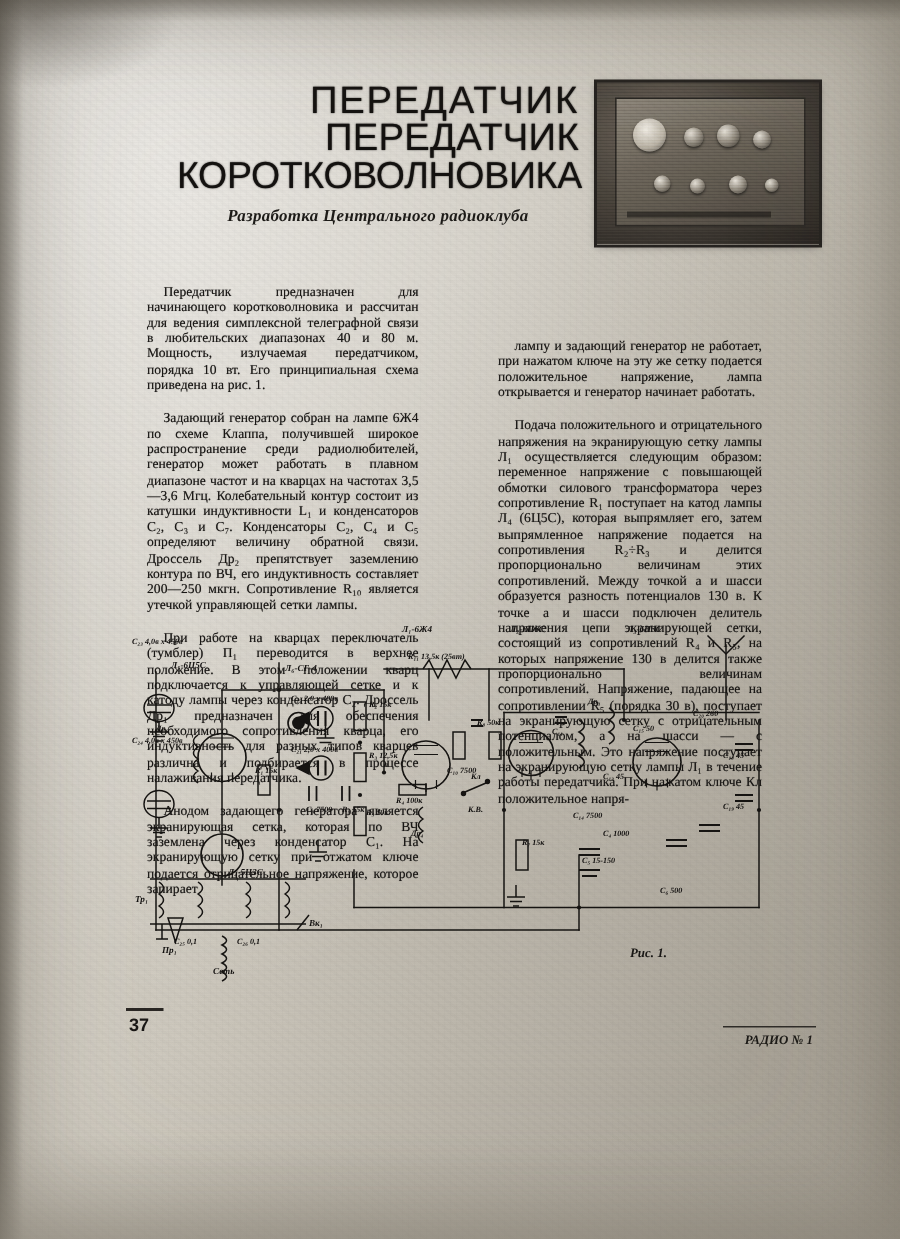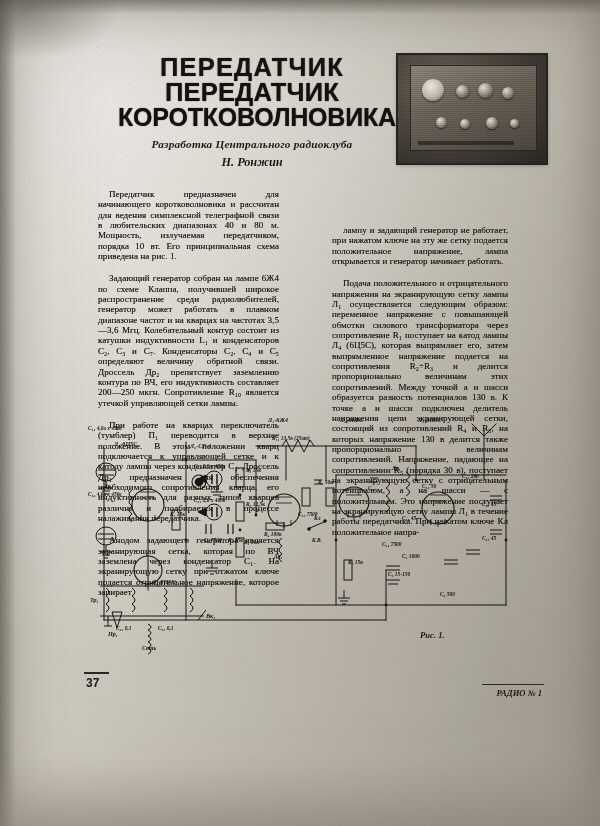--- a/index.html
+++ b/index.html
@@ -38,23 +38,23 @@
   #edgeL{position:absolute;left:0;top:0;width:16px;height:826px;pointer-events:none;
     background:linear-gradient(90deg, rgba(70,65,56,.50), rgba(0,0,0,0));}
   #edgeT{position:absolute;left:0;top:0;width:600px;height:14px;pointer-events:none;
     background:linear-gradient(180deg, rgba(70,65,56,.45), rgba(0,0,0,0));}
   #edgeB{position:absolute;left:0;bottom:0;width:600px;height:70px;pointer-events:none;
     background:linear-gradient(0deg, rgba(150,144,132,.45), rgba(0,0,0,0));}
 
   
   #headline{
     position:absolute;left:118px;top:55px;width:268px;
-    text-align:center;
+    text-align:right;
     font-family:"Liberation Sans", sans-serif;
-    font-weight:bold;font-size:25.5px;line-height:25px;
+    font-weight:normal;font-size:25.5px;line-height:25px;
     letter-spacing:.2px;color:#141210;
     text-shadow:0 0 1.1px rgba(20,18,16,.85);
   }
   #headline .l1{letter-spacing:1.2px;}
   #headline .l3{font-size:25px;letter-spacing:-.2px;}
   #byline1{
     position:absolute;left:118px;top:138px;width:268px;text-align:center;
     font-style:italic;font-weight:bold;font-size:11.3px;color:#1d1b18;
     letter-spacing:.2px;
   }
@@ -150,21 +150,20 @@
 <body>
 
 <div id="page">
 
   <div id="headline">
     <div class="l1">ПЕРЕДАТЧИК</div>
     <div class="l2">ПЕРЕДАТЧИК</div>
     <div class="l3">КОРОТКОВОЛНОВИКА</div>
   </div>
   <div id="byline1">Разработка Центрального радиоклуба</div>
-  <div id="byline2">Н. Ронжин</div>
 
   <div id="photo">
     <div class="panel"></div>
     <div class="meter" style="left:24px;top:24px;width:22px;height:22px;"></div>
     <div class="knob" style="left:58px;top:30px;width:13px;height:13px;"></div>
     <div class="knob" style="left:80px;top:28px;width:15px;height:15px;"></div>
     <div class="knob" style="left:104px;top:32px;width:12px;height:12px;"></div>
     <div class="knob" style="left:38px;top:62px;width:11px;height:11px;"></div>
     <div class="knob" style="left:62px;top:64px;width:10px;height:10px;"></div>
     <div class="knob" style="left:88px;top:62px;width:12px;height:12px;"></div>

